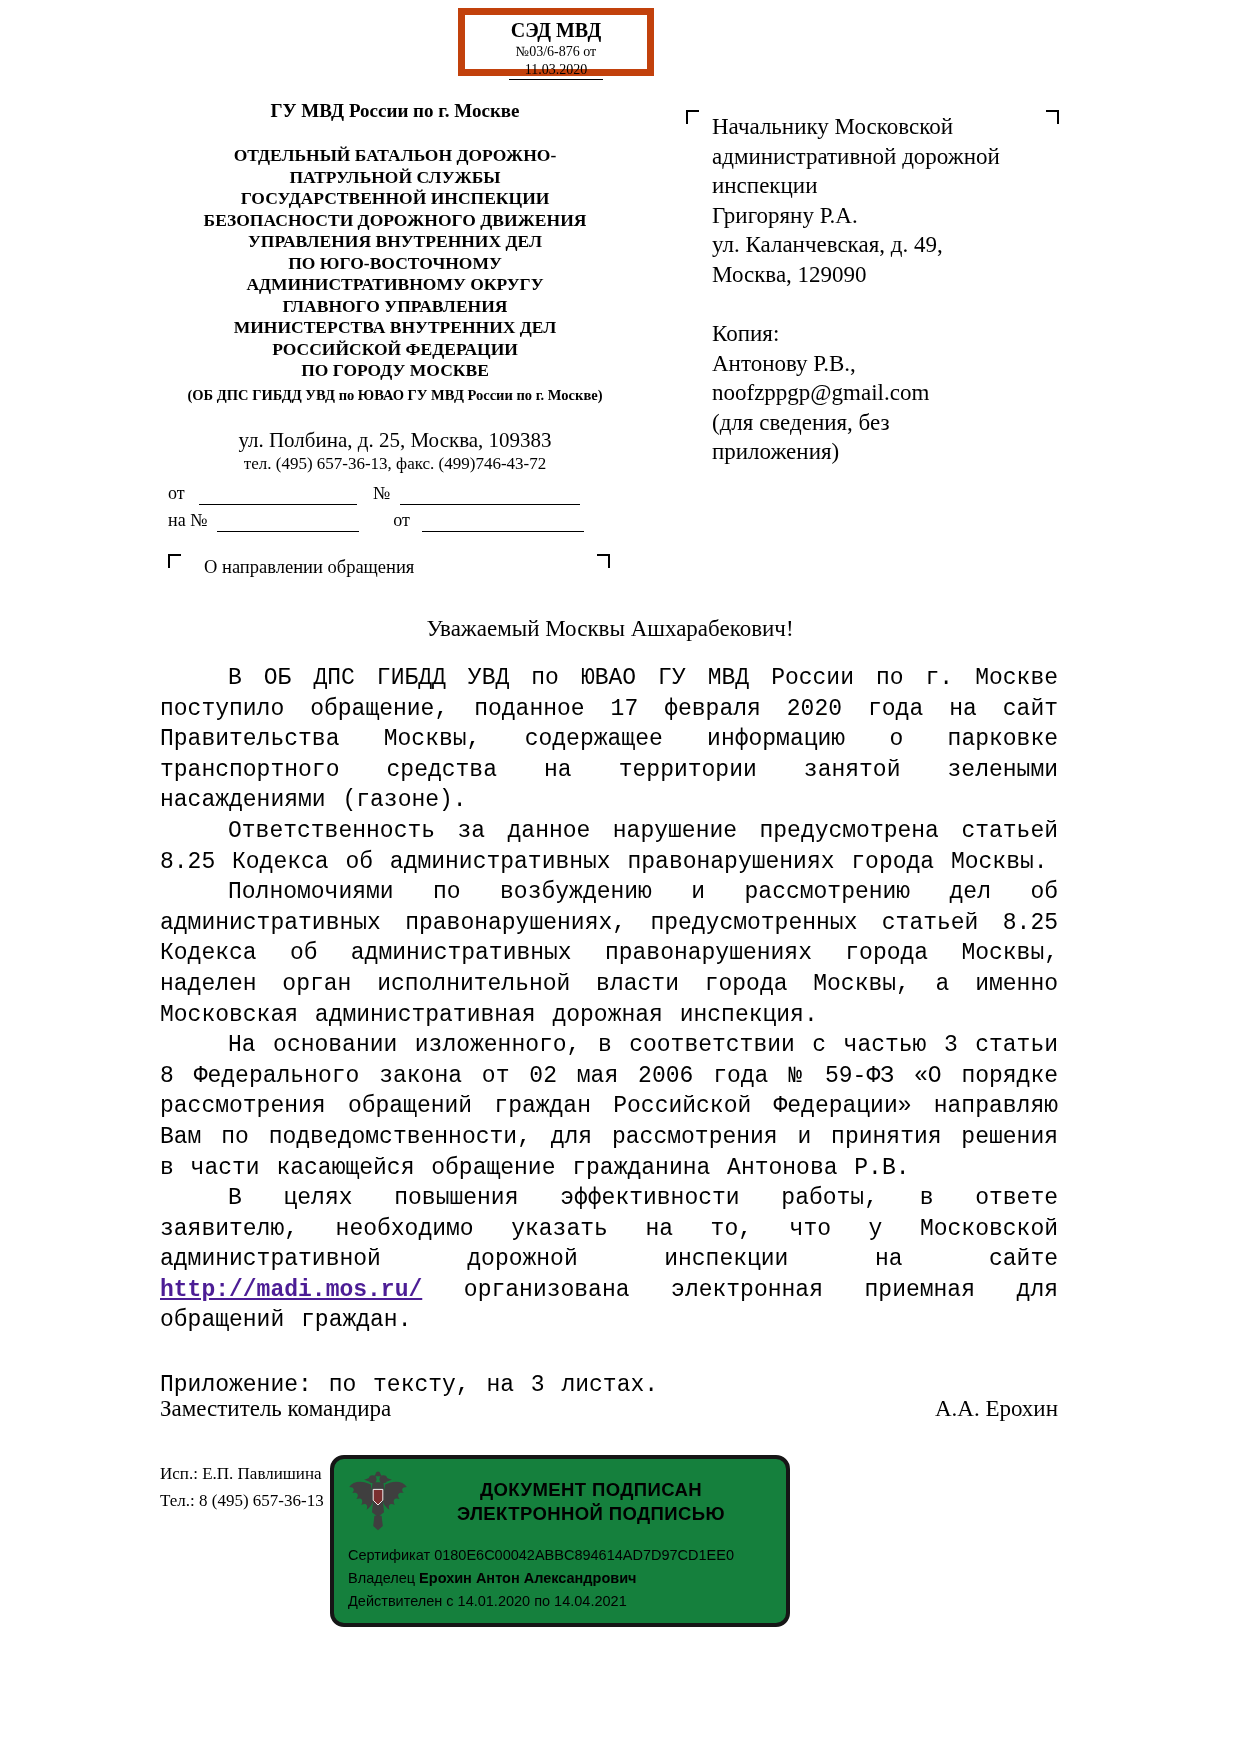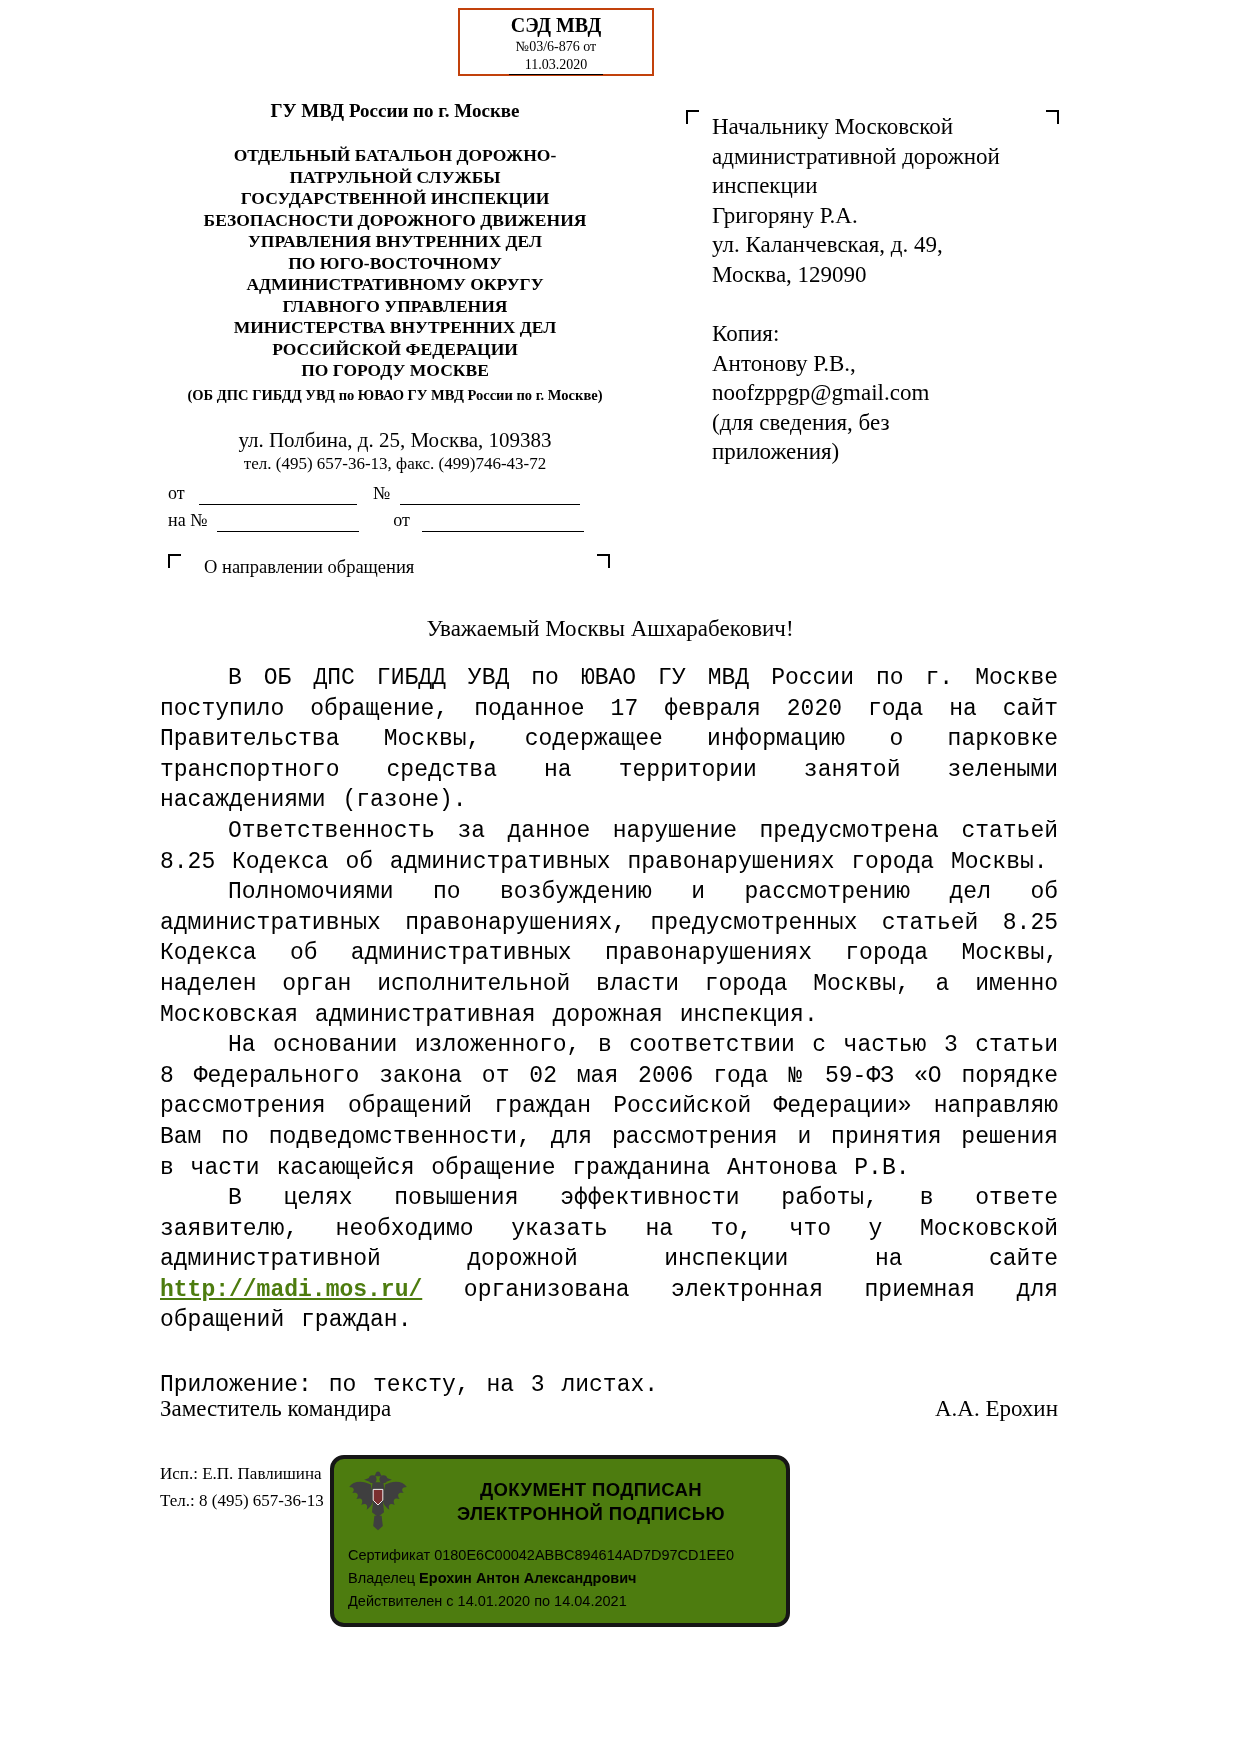--- a/index.html
+++ b/index.html
@@ -11,21 +11,21 @@
     background: #ffffff;
     font-family: "Liberation Serif", serif;
     color: #000000;
     overflow: hidden;
   }
 
   
   .sed-stamp {
     position: absolute; left: 458px; top: 8px;
     width: 196px; height: 68px;
-    border: 2px solid #c2410c;
+    border: 7px solid #c2410c;
     text-align: center;
     background: #fff;
   }
   .sed-title { font-weight: bold; font-size: 20px; padding-top: 4px; }
   .sed-num { font-size: 14px; line-height: 17px; margin-top: 1px; }
   .sed-date { display: inline-block; font-size: 14px; line-height: 17px; border-bottom: 1.5px solid #000; padding: 0 16px 1px 16px; }
 
   
   .sender { position: absolute; left: 155px; top: 100px; width: 480px; text-align: center; }
   .sender-agency { font-weight: bold; font-size: 19px; margin-bottom: 23px; }
@@ -56,34 +56,34 @@
 
   
   .addressee { position: absolute; left: 712px; top: 112px; width: 352px; font-size: 23px; line-height: 29.5px; }
   .addr-copy { margin-top: 30px; }
 
   
   .greeting { position: absolute; left: 160px; top: 616px; width: 900px; text-align: center; font-size: 23px; }
   .body-text { position: absolute; left: 160px; top: 663px; width: 898px; font-size: 23px; line-height: 30.6px; text-align: justify; word-spacing: 3px; }
   .body-text p { margin: 0; text-indent: 68px; font-family: Liberation Mono, monospace; }
   .body-text p.attachment { text-indent: 0; margin-top: 34px; text-align: left; }
-  .doc-link { font-weight: bold; text-decoration: underline; color: #4d7c0f; cursor: pointer; }
+  .doc-link { font-weight: bold; text-decoration: underline; color: #4c1d95; cursor: pointer; }
 
   
   .sig-row { position: absolute; left: 160px; top: 1396px; width: 898px; font-size: 23px; display: flex; justify-content: space-between; }
 
   
   .executor { position: absolute; left: 160px; top: 1460px; font-size: 17px; line-height: 27px; }
 
   
   .esign {
     position: absolute; left: 330px; top: 1455px;
     width: 460px; height: 172px;
     border: 4px solid #161616; border-radius: 14px;
-    background: #4d7c0f;
+    background: #15803d;
     font-family: "Liberation Sans", sans-serif;
     padding: 8px 12px 6px 10px;
   }
   .esign-top { display: flex; align-items: center; }
   .emblem { width: 60px; height: 70px; flex: none; margin-left: 4px; }
   .esign-title { flex: 1; text-align: center; font-weight: bold; font-size: 18.5px; line-height: 24px; letter-spacing: 0.4px; }
   .esign-lines { margin-top: 7px; margin-left: 4px; font-size: 14.5px; line-height: 23px; }
   .owner-bold { font-weight: bold; }
 </style>
 </head>

